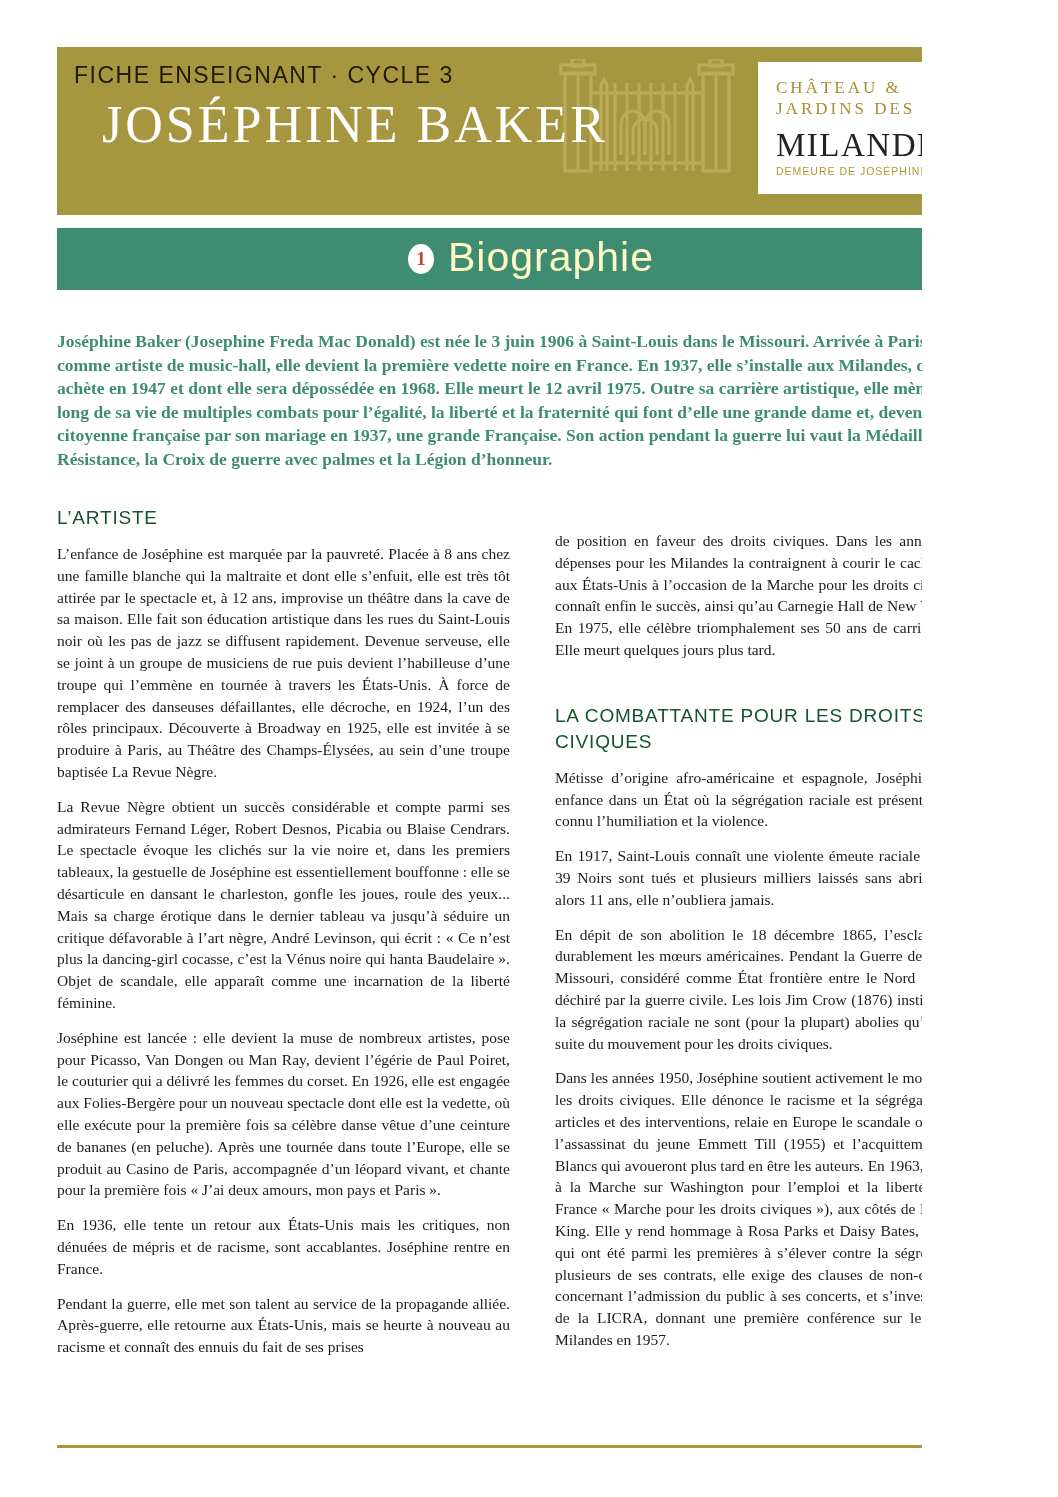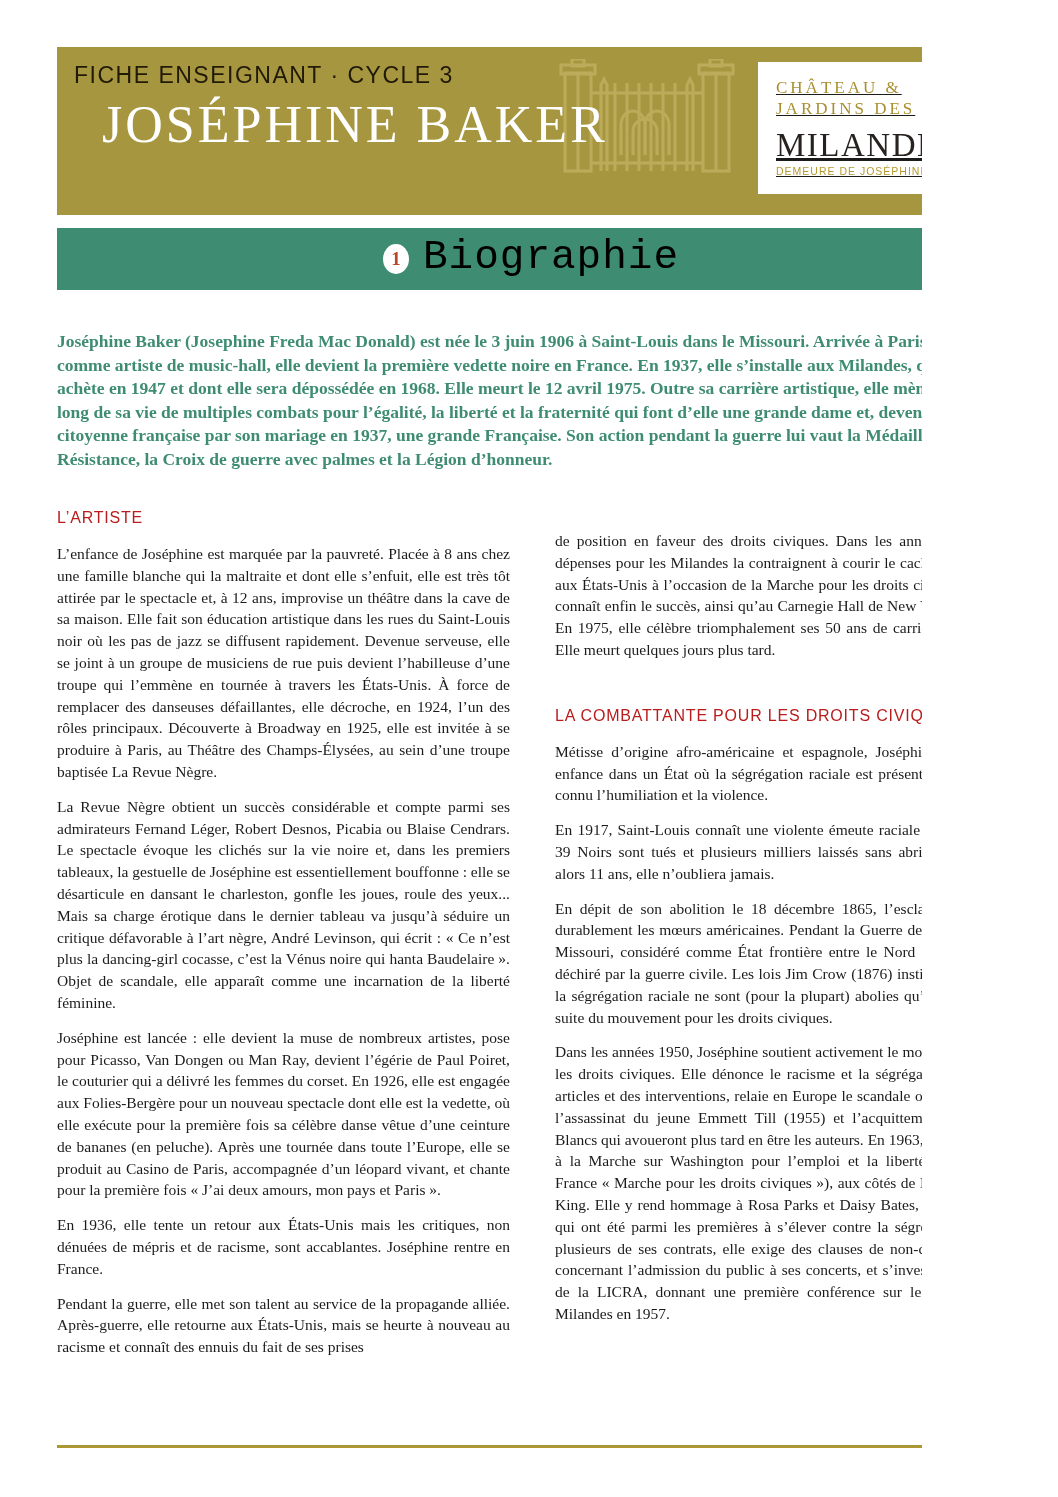--- a/index.html
+++ b/index.html
@@ -19,21 +19,21 @@
   }
   .main-title{
     position:absolute;left:45px;top:48px;
     font-family:"Liberation Serif", serif;
     font-size:52px;letter-spacing:3px;color:#ffffff;z-index:2;white-space:nowrap;
   }
   .gate{position:absolute;left:500px;top:12px;z-index:1;opacity:.8;}
   
   .logo-box{
     position:absolute;left:758px;top:62px;width:227px;height:132px;background:#ffffff;z-index:3;
-    box-sizing:border-box;padding:15px 1px 0 18px;text-decoration:underline;
+    box-sizing:border-box;padding:15px 1px 0 18px;
   }
   .logo-line1,.logo-line2{
     font-family:"Liberation Serif", serif;color:#a98e2f;
     font-size:17px;letter-spacing:3px;line-height:21px;
   }
   .logo-line3{
     font-family:"Liberation Serif", serif;color:#272220;
     font-size:33px;letter-spacing:1.5px;line-height:36px;margin-top:8px;
   }
   .logo-line4{
@@ -51,36 +51,36 @@
   .section-banner{
     position:absolute;left:57px;top:228px;width:948px;height:62px;background:#3e8c72;
     display:flex;align-items:center;justify-content:center;gap:14px;
   }
   .num-badge{
     width:26px;height:30px;border-radius:50%;background:#ffffff;
     display:flex;align-items:center;justify-content:center;
     font-family:"Liberation Serif", serif;font-weight:bold;font-size:19px;color:#b9472a;
   }
   .section-title{
-    font-family:Liberation Mono, monospace;font-size:41px;color:#000000;letter-spacing:1px;
+    font-family:Liberation Sans, sans-serif;font-size:41px;color:#fef9c3;letter-spacing:1px;
     padding-bottom:4px;
   }
   
   .intro{
     position:absolute;left:57px;top:330px;width:948px;
     text-align:left;color:#3e8c72;
     font-size:17.5px;line-height:23.5px;font-weight:bold;
   }
   
   .col{position:absolute;width:453px;}
   .col-left{left:57px;top:505px;}
   .col-right{left:555px;top:530px;}
   .col h2{
     font-family:"Liberation Sans", sans-serif;font-weight:normal;
-    font-size:16px;letter-spacing:.8px;color:#b91c1c;margin:0 0 12px 0;line-height:26px;
+    font-size:19px;letter-spacing:.8px;color:#14532d;margin:0 0 12px 0;line-height:26px;
   }
   .col-right h2{margin-top:42px;}
   .col p{
     margin:0 0 13px 0;text-align:justify;
     font-size:15.5px;line-height:21.8px;color:#1b1b1b;
   }
   
   .footer-rule{position:absolute;left:57px;top:1445px;width:901px;height:3px;background:#ab9733;}
   .page-number{
     position:absolute;left:962px;top:1438px;

